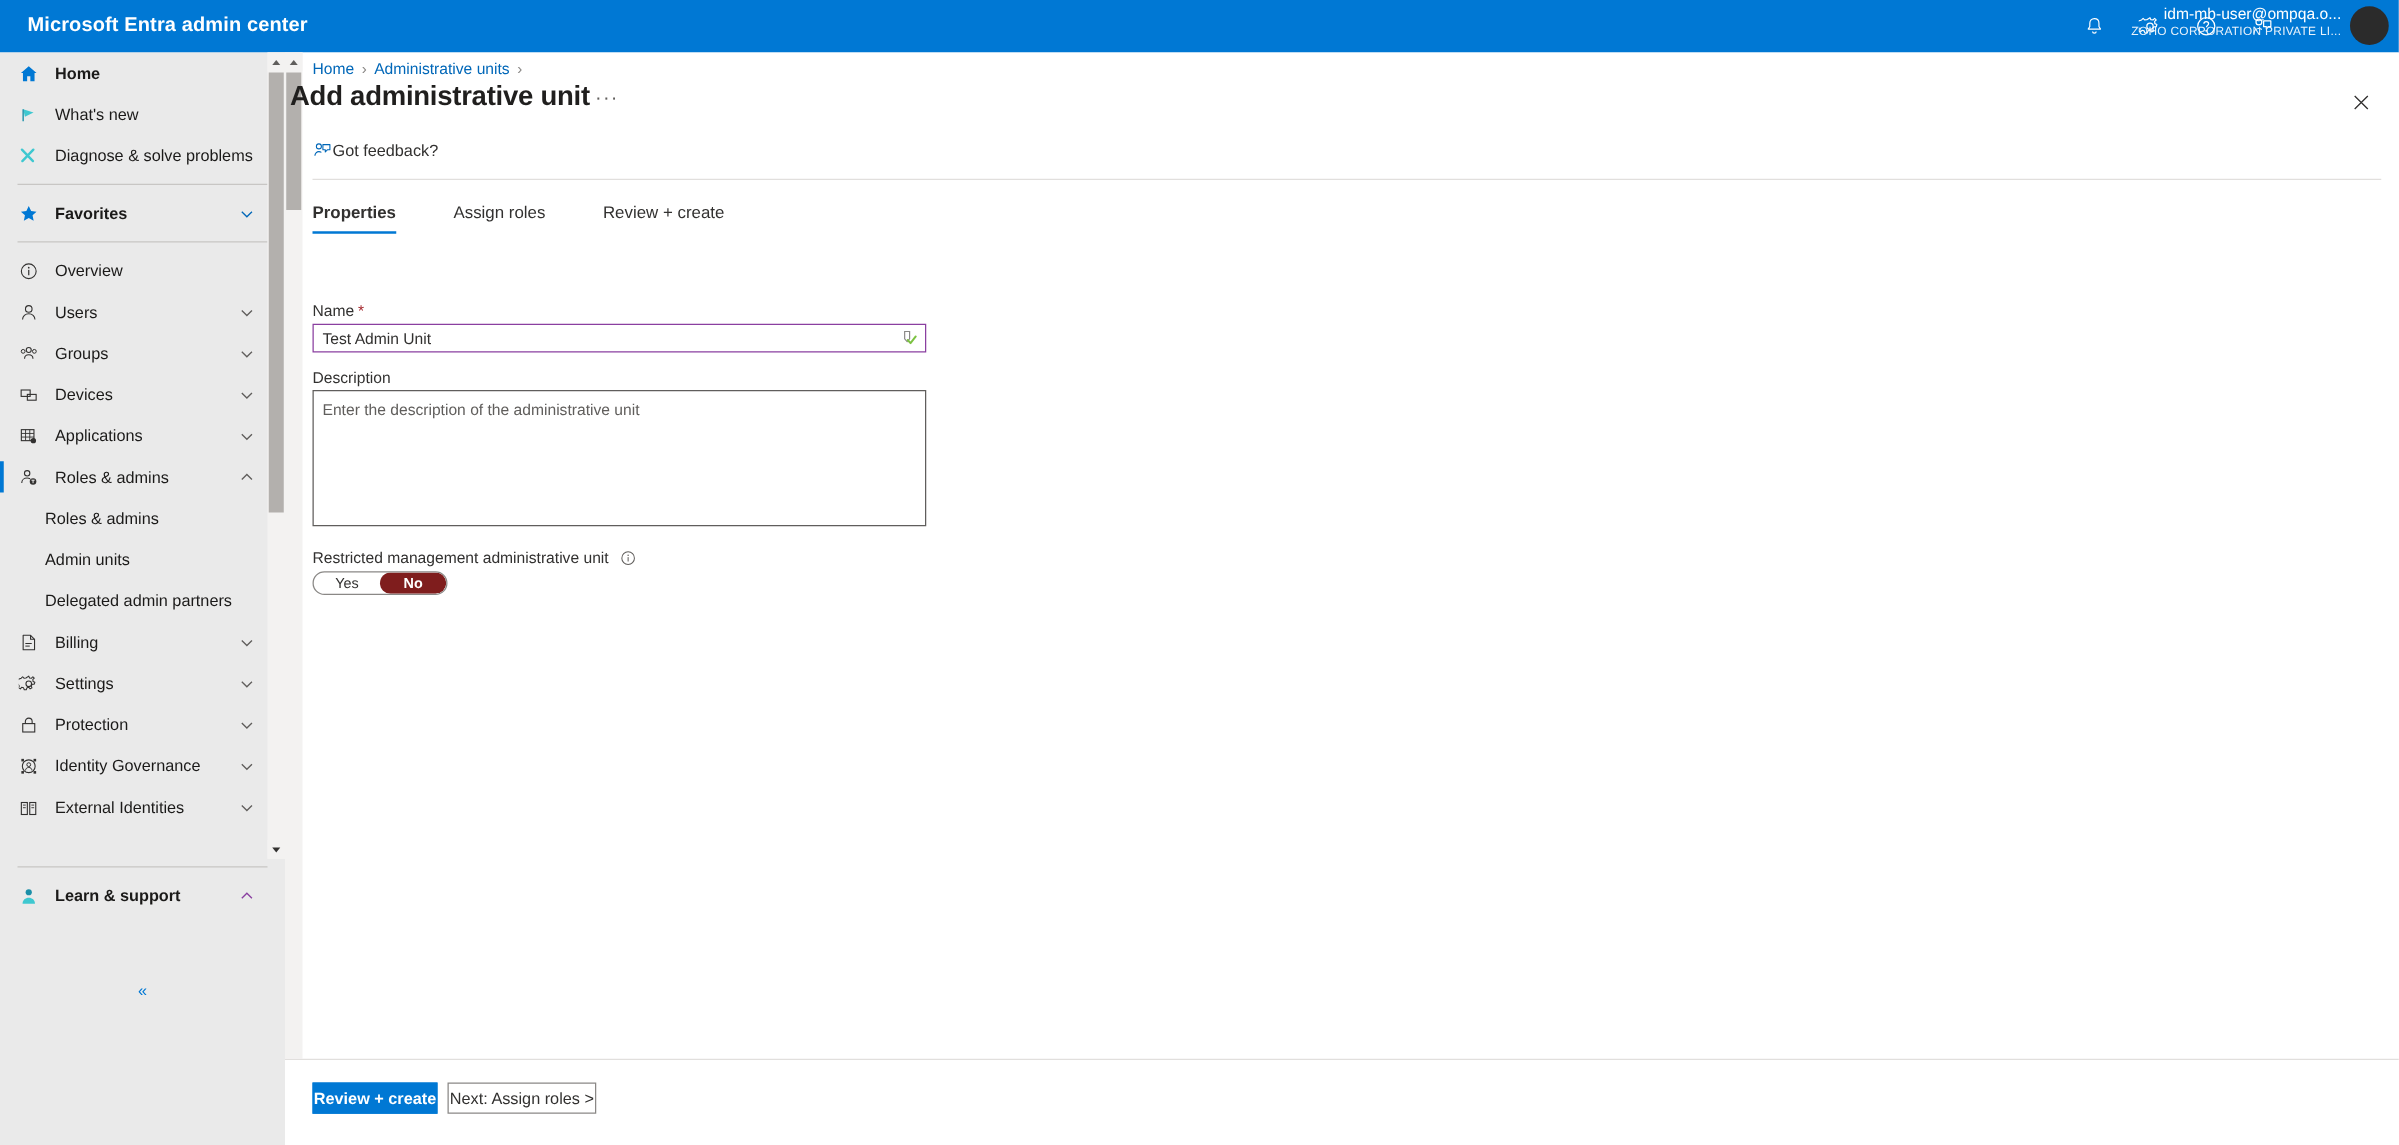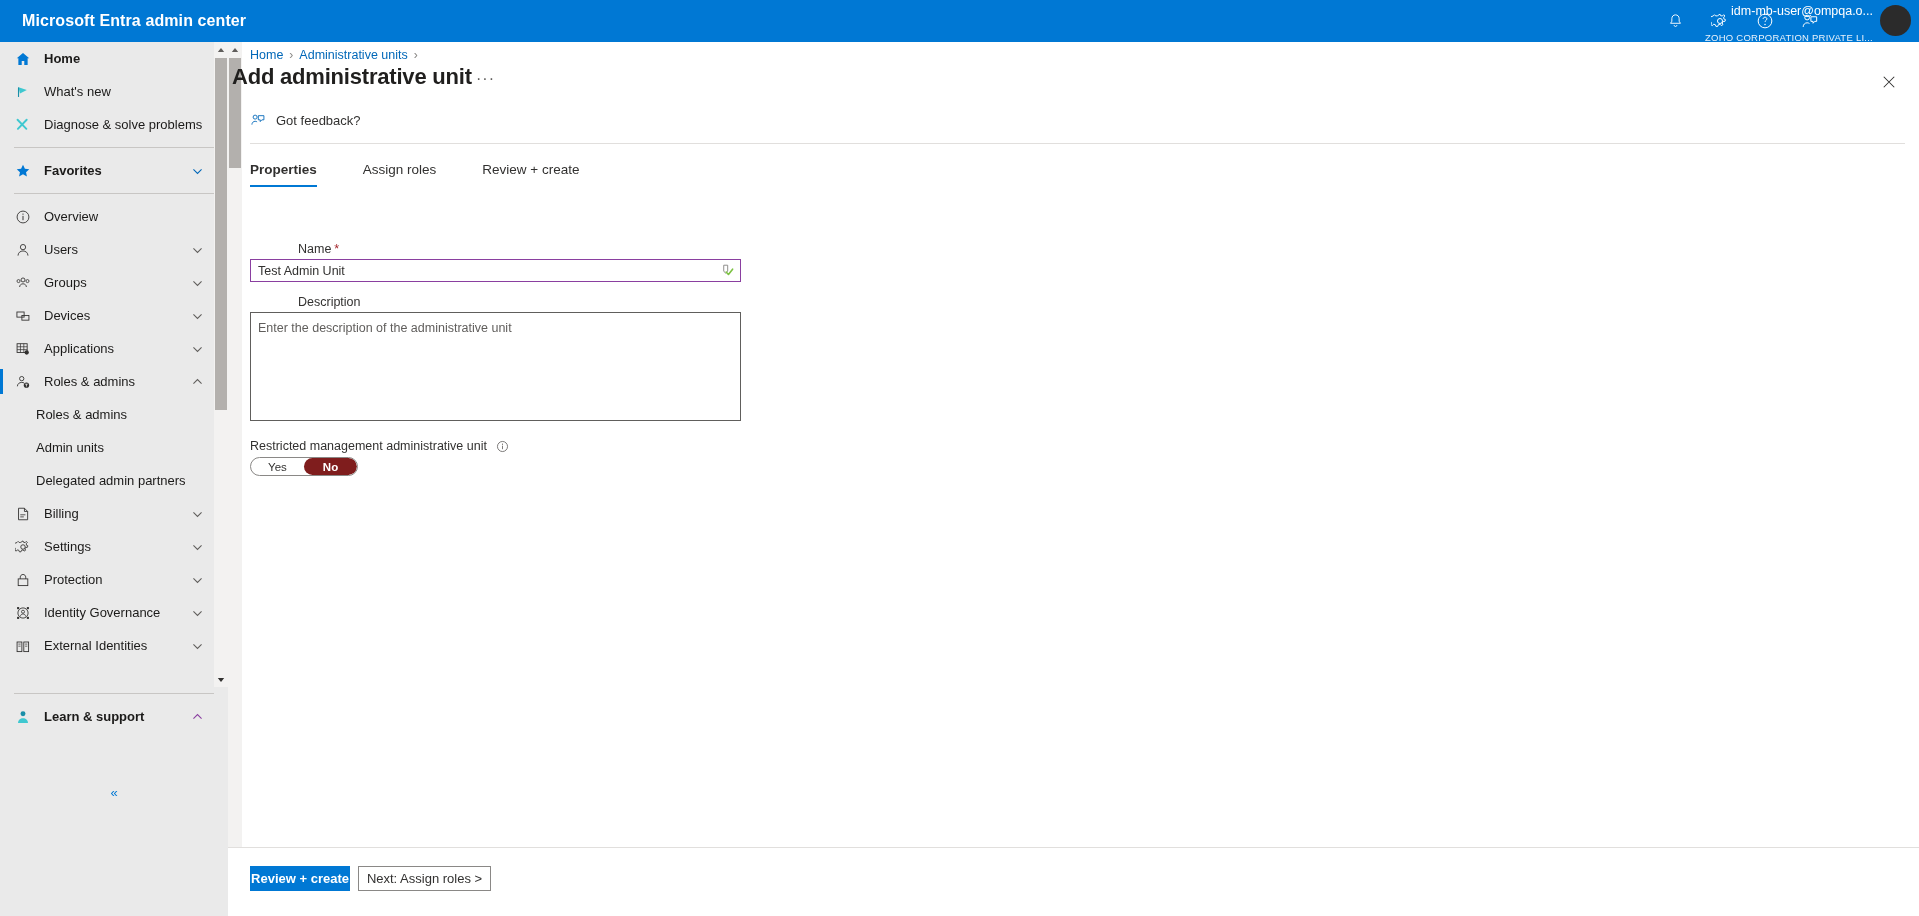--- a/index.html
+++ b/index.html
@@ -51,21 +51,21 @@
   .topicon {
     width: 26px; height: 26px;
     display: flex; align-items: center; justify-content: center;
     cursor: pointer;
   }
   .accountbox {
     position: absolute; right: 46px; top: 4px;
     text-align: right; line-height: 1.25; cursor: pointer;
   }
   .acct-user { color: #fff; font-size: 12.5px; white-space: nowrap; text-align: right; }
-  .acct-org { color: #e8f2fb; font-size: 9.5px; letter-spacing: .25px; white-space: nowrap; margin-top: 12px; }
+  .acct-org { color: #e8f2fb; font-size: 9.5px; letter-spacing: .25px; white-space: nowrap; }
   .avatar {
     position: absolute; right: 8px; top: 5px;
     width: 31px; height: 31px; border-radius: 50%;
     background: #2b2b2b;
   }
 
   
   .sidebar {
     position: absolute; left: 0; top: 42px;
     width: 228px; height: 874px;
@@ -174,21 +174,21 @@
     position: absolute; right: 14px; top: 24px;
     width: 32px; height: 32px;
     display: flex; align-items: center; justify-content: center;
     cursor: pointer;
   }
 
   .feedback-row {
     position: absolute; left: 22px; top: 70px;
     display: flex; align-items: center; cursor: pointer;
   }
-  .feedback-label { color: #323130; font-size: 13px; margin-left: 10px; }
+  .feedback-label { color: #323130; font-size: 13px; }
 
   .hr-under-feedback {
     position: absolute; left: 22px; top: 101px;
     width: 1655px; height: 1px; background: #e1dfdd;
   }
 
   .tabs {
     position: absolute; left: 22px; top: 112px;
     display: flex; align-items: flex-end; gap: 14px;
   }
@@ -199,21 +199,21 @@
     font-size: 13.5px; color: #323130; cursor: pointer; white-space: nowrap;
   }
   .tab.active { font-weight: bold; }
   .tab.active::after {
     content: ""; position: absolute;
     left: 0; right: 14px; bottom: 0;
     height: 2px; background: #0078d4;
   }
 
   .field-label {
-    position: absolute; font-size: 12.5px; color: #323130; margin-left: 48px;
+    position: absolute; font-size: 12.5px; color: #323130;
   }
   .req-star { color: #a4262c; margin-left: 3px; }
 
   .name-input-wrap {
     position: absolute; left: 251px; top: 217px;
     width: 491px; height: 23px;
     border: 1px solid #8a3fa0;
     background: #fff;
     display: flex; align-items: center;
   }
@@ -271,21 +271,21 @@
     font-family: "Liberation Sans", sans-serif;
     display: flex; align-items: center; justify-content: center;
     cursor: pointer; white-space: nowrap;
   }
   .btn-primary {
     left: 22px; top: 18px; width: 100px;
     background: #0078d4; color: #fff; border: 1px solid #0078d4;
     font-weight: bold;
   }
   .btn-secondary {
-    left: 130px; top: 18px; width: 133px;
+    left: 130px; top: 18px; width: 119px;
     background: #fff; color: #323130; border: 1px solid #8a8886;
   }
 
   .svg-ico { display: block; }
 </style>
 </head>
 <body>
 
 <div class="topbar">
   <div class="brand">Microsoft Entra admin center</div>

